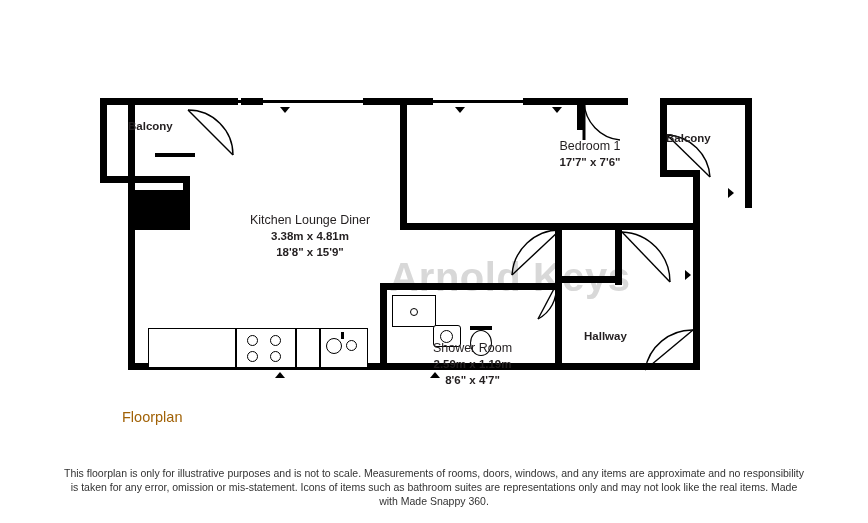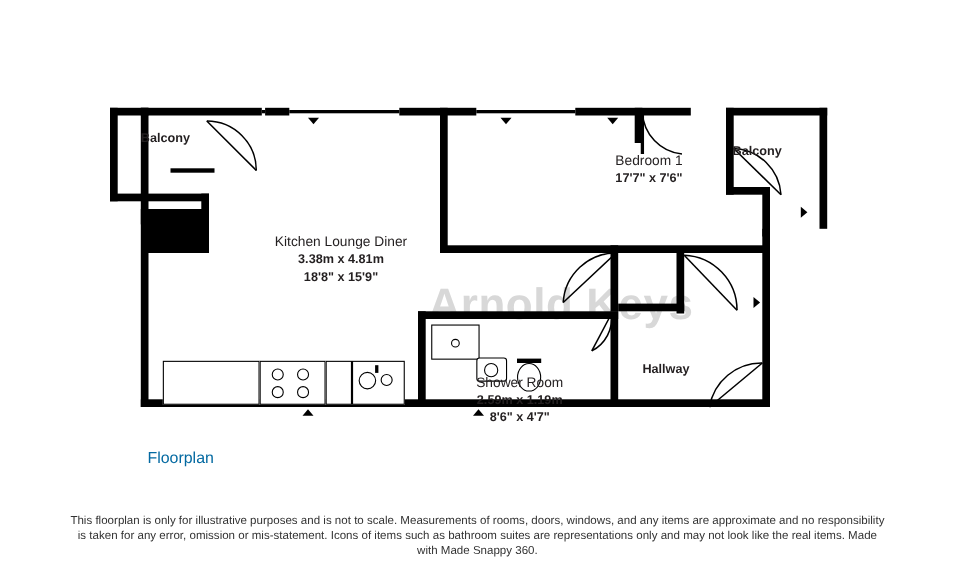--- a/index.html
+++ b/index.html
@@ -133,24 +133,24 @@
     box-sizing: border-box;
   }
   .thin {
     position: absolute;
     background: #000;
   }
 
   
   .floorplan-caption {
     position: absolute;
-    left: 134px;
+    left: 122px;
     top: 409px;
     font-size: 14.5px;
-    color: #0369a1;
+    color: #a16207;
   }
   .disclaimer {
     position: absolute;
     left: 60px;
     top: 466px;
     width: 748px;
     text-align: center;
     font-size: 10.5px;
     line-height: 14px;
     color: #333333;

